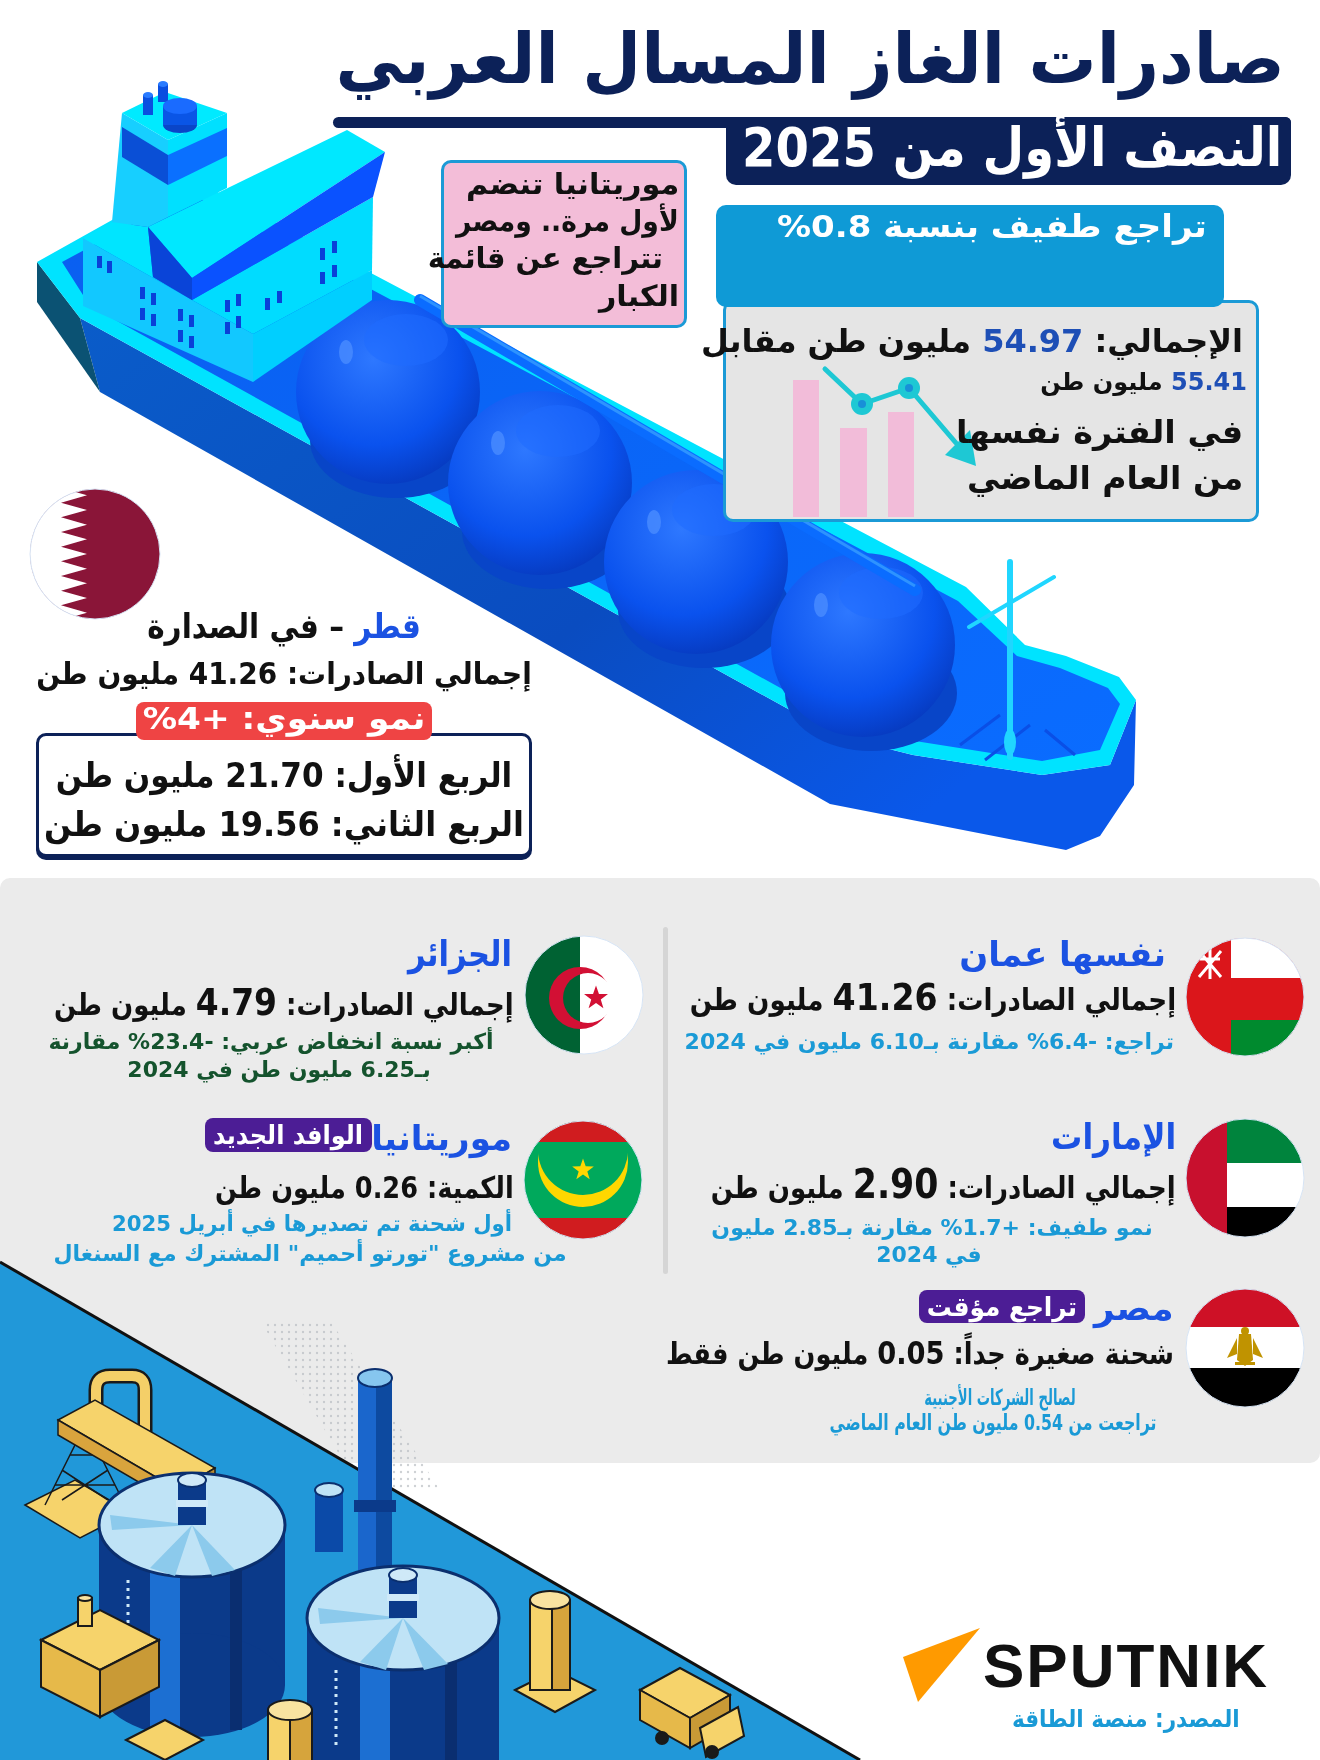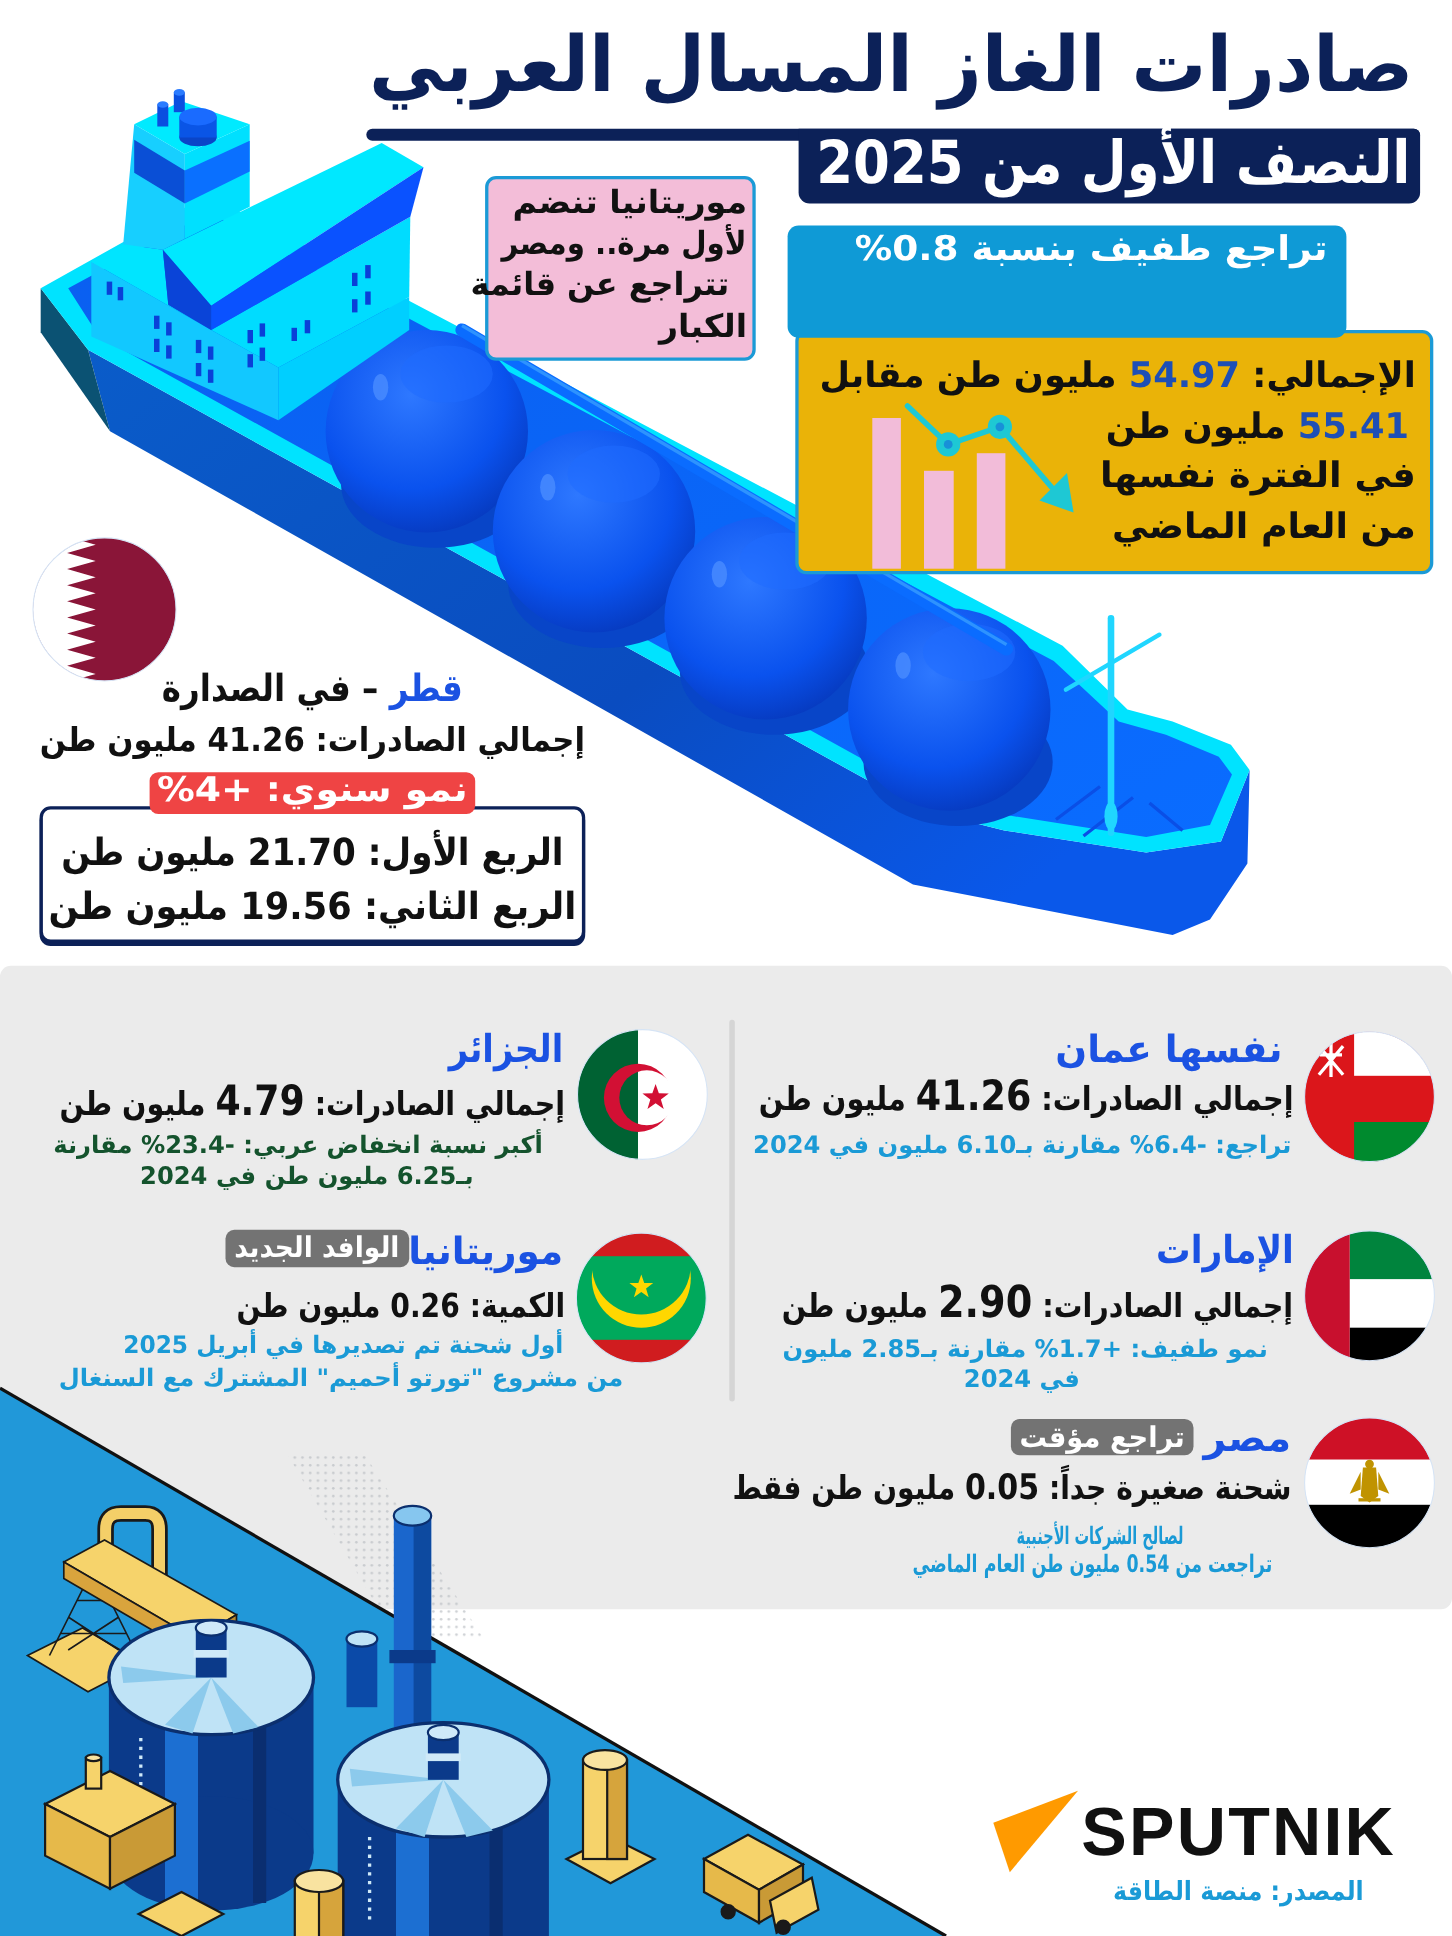--- a/index.html
+++ b/index.html
@@ -10,21 +10,21 @@
 .t.c{transform-origin:50% 50%;transform:translateX(-50%)}
 .t.l{direction:ltr;transform-origin:0 50%}
 .t span{line-height:0}
 .navy{color:#0c2158}
 .blue{color:#1b52e2}
 .sky{color:#1a9ad6}
 .rose{color:#14532d}
 .numblue{color:#1e4fb6}
 .white{color:#ffffff}
 .flag{position:absolute;border-radius:50%}
-.badge{position:absolute;background:#737373;border-radius:8px}
+.badge{position:absolute;background:#4c1d95;border-radius:8px}
 </style>
 </head>
 <body>
 
 <svg class="abs" style="left:0;top:0" width="1320" height="880" viewBox="0 0 1320 880">
   <defs>
     <linearGradient id="hullG" x1="0" y1="0" x2="1" y2="0.6">
       <stop offset="0" stop-color="#0a5cc9"></stop>
         <stop offset="0.6" stop-color="#0a4cc0"></stop>
         <stop offset="1" stop-color="#0a58ea"></stop>
@@ -132,38 +132,38 @@
   <div class="t white" style="right: 9px; top: -1px; font-size: 54px; transform: scaleX(0.891);">النصف الأول من 2025</div>
 </div>
 
 <div class="abs" style="left:441px;top:160px;width:246px;height:168px;background:#f3bdd8;border:3px solid #1b9ad6;border-radius:10px;z-index:3">
   <div class="t" style="right: 5px; top: 4px; font-size: 29px; transform: scaleX(1.044);">موريتانيا تنضم</div>
   <div class="t" style="right: 5px; top: 41px; font-size: 29px; transform: scaleX(0.918);">لأول مرة.. ومصر</div>
   <div class="t" style="right:21px;top:78px;font-size:29px">تتراجع عن قائمة</div>
   <div class="t" style="right: 5px; top: 116px; font-size: 29px; transform: scaleX(1.039);">الكبار</div>
 </div>
 
-<div class="abs" style="left:723px;top:300px;width:580px;height:222px;background:#eab308;border:3px solid #1b9ad6;border-radius:10px;z-index:2">
+<div class="abs" style="left:723px;top:300px;width:536px;height:222px;background:#e5e5e5;border:3px solid #1b9ad6;border-radius:10px;z-index:2">
   <svg class="abs" style="left:64px;top:62px" width="195" height="160" viewBox="0 0 195 160">
     <rect x="3" y="15" width="26" height="137" fill="#f2bcd9"></rect>
     <rect x="50" y="63" width="27" height="89" fill="#f2bcd9"></rect>
     <rect x="98" y="47" width="26" height="105" fill="#f2bcd9"></rect>
     <polyline points="35,4 72,39 119,23 166,78" fill="none" stroke="#1ec8d4" stroke-width="5" stroke-linecap="round" stroke-linejoin="round"></polyline>
     <polygon points="155,90 180,65 186,101" fill="#1ec8d4"></polygon>
     <circle cx="72" cy="39" r="11" fill="#1ec8d4"></circle>
       <circle cx="72" cy="39" r="4" fill="#1890d8"></circle>
     <circle cx="119" cy="23" r="11" fill="#1ec8d4"></circle>
       <circle cx="119" cy="23" r="4" fill="#1890d8"></circle>
   </svg>
   <div class="t" style="right:13px;top:19px;font-size:32px">
     <span>الإجمالي:</span>
     <span class="numblue">54.97</span>
     <span>مليون طن مقابل</span>
   </div>
-  <div class="t" style="right:19px;top:65px;font-size:32px">
+  <div class="t" style="right:9px;top:65px;font-size:24px">
     <span class="numblue">55.41</span>
     <span>مليون طن</span>
   </div>
   <div class="t" style="right: 13px; top: 110px; font-size: 32px; transform: scaleX(1.047);">في الفترة نفسها</div>
   <div class="t" style="right: 13px; top: 156px; font-size: 32px; transform: scaleX(1.034);">من العام الماضي</div>
 </div>
 <div class="abs" style="left:716px;top:205px;width:508px;height:102px;background:#0f9ad6;border-radius:10px;z-index:3">
   <div class="t white" style="right: 17px; top: 3px; font-size: 31px; transform: scaleX(1.097);">تراجع طفيف بنسبة 0.8%</div>
 </div>
 

